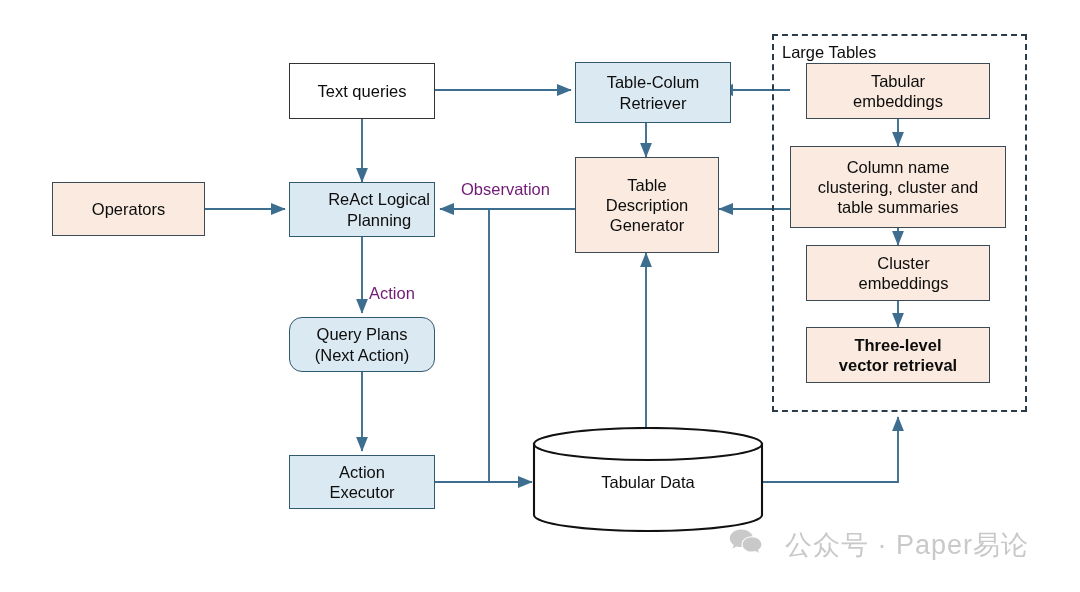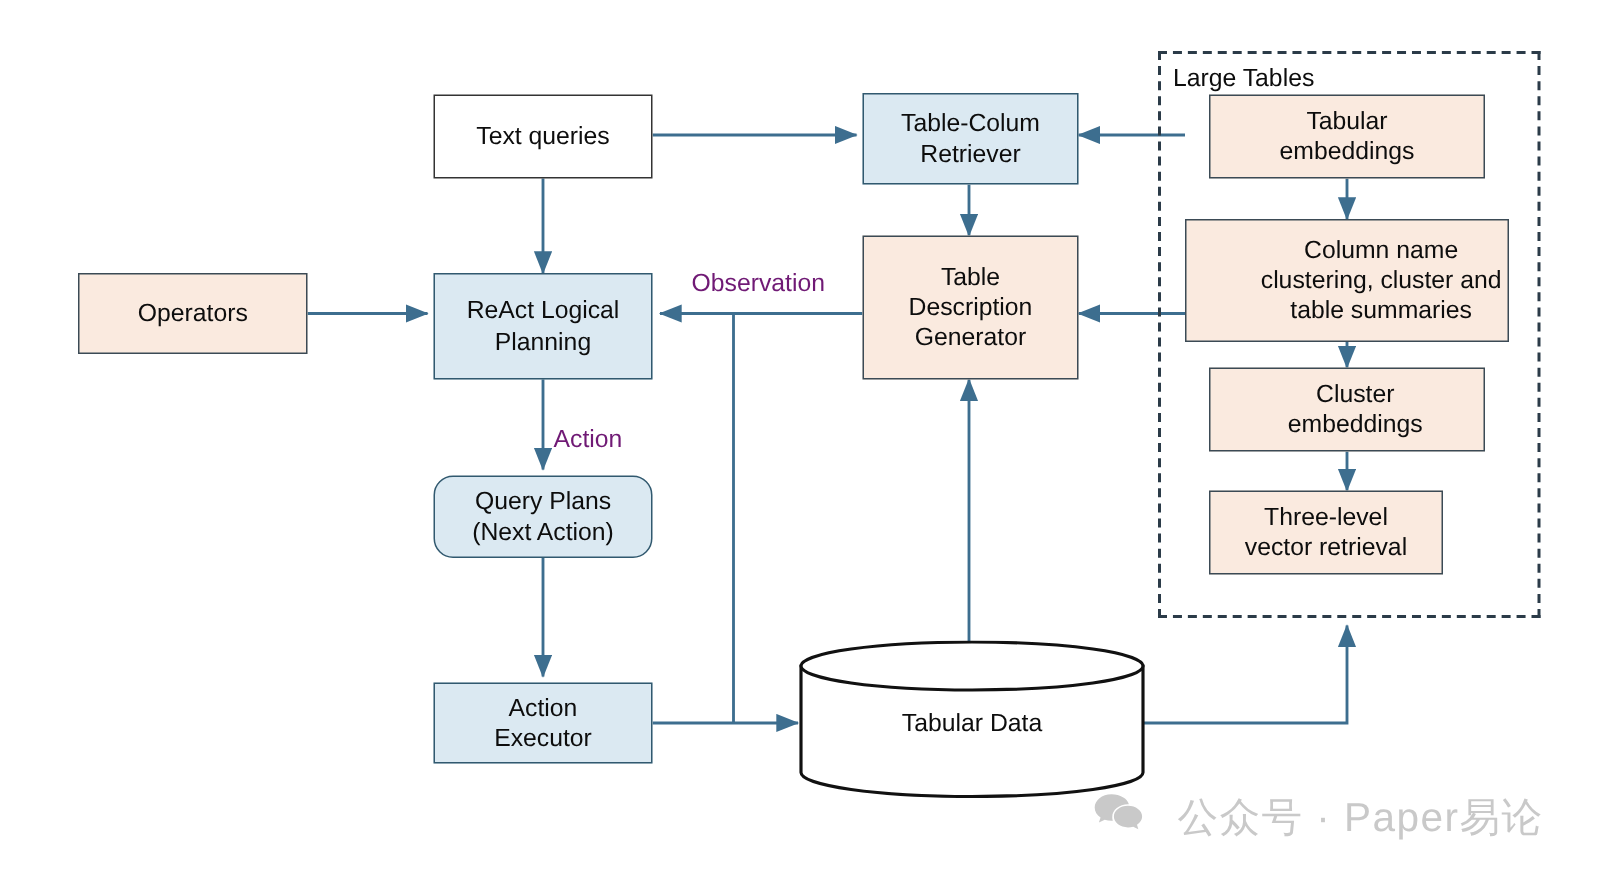--- a/index.html
+++ b/index.html
@@ -138,63 +138,63 @@
   <div class="group-title" style="left:782px; top:33px;">Large Tables</div>
 
   <div class="node white" style="left:289px; top:63px; width:146px; height:56px;">
     <span>Text queries</span>
   </div>
 
   <div class="node peach" style="left:52px; top:182px; width:153px; height:54px;">
     <span>Operators</span>
   </div>
 
-  <div class="node blue" style="left:289px; top:182px; width:146px; height:71px; white-space:pre-line;">
+  <div class="node blue" style="left:289px; top:182px; width:146px; height:55px; white-space:pre-line;justify-content:flex-end;">
     <span>ReAct Logical
 Planning</span>
   </div>
 
   <div class="node blue" style="left:289px; top:317px; width:146px; height:55px; white-space:pre-line;border-radius:13px;">
     <span>Query Plans
 (Next Action)</span>
   </div>
 
   <div class="node blue" style="left:289px; top:455px; width:146px; height:54px; white-space:pre-line;">
     <span>Action
 Executor</span>
   </div>
 
-  <div class="node blue" style="left:575px; top:62px; width:144px; height:61px; white-space:pre-line;">
+  <div class="node blue" style="left:575px; top:62px; width:156px; height:61px; white-space:pre-line;">
     <span>Table-Colum
 Retriever</span>
   </div>
 
   <div class="node peach" style="left:575px; top:157px; width:144px; height:96px; white-space:pre-line;">
     <span>Table
 Description
 Generator</span>
   </div>
 
   <div class="node peach" style="left:806px; top:63px; width:184px; height:56px; white-space:pre-line;">
     <span>Tabular
 embeddings</span>
   </div>
 
-  <div class="node peach" style="left:790px; top:146px; width:216px; height:82px; white-space:pre-line;justify-content:flex-end;">
+  <div class="node peach" style="left:790px; top:146px; width:216px; height:82px; white-space:pre-line;">
     <span>Column name
 clustering, cluster and
 table summaries</span>
   </div>
 
   <div class="node peach" style="left:806px; top:245px; width:184px; height:56px; white-space:pre-line;padding-left:15px;">
     <span>Cluster
 embeddings</span>
   </div>
 
-  <div class="node peach" style="left:806px; top:327px; width:156px; height:56px; white-space:pre-line;">
+  <div class="node peach" style="left:806px; top:327px; width:184px; height:56px; white-space:pre-line;font-weight:bold;">
     <span>Three-level
 vector retrieval</span>
   </div>
 
   <div class="cyl" style="left:532px; top:427px; width:232px; height:105px;">
     <svg width="232" height="105" viewBox="0 0 232 105" xmlns="http://www.w3.org/2000/svg">
       <path d="M2,17 L2,88 A114,16 0 0 0 230,88 L230,17 Z" fill="#ffffff" stroke="#111111" stroke-width="2.1"></path>
       <ellipse cx="116" cy="17" rx="114" ry="16" fill="#ffffff" stroke="#111111" stroke-width="2.1"></ellipse>
     </svg>
     <div class="cyl-label" style="top:46px;">Tabular Data</div>

